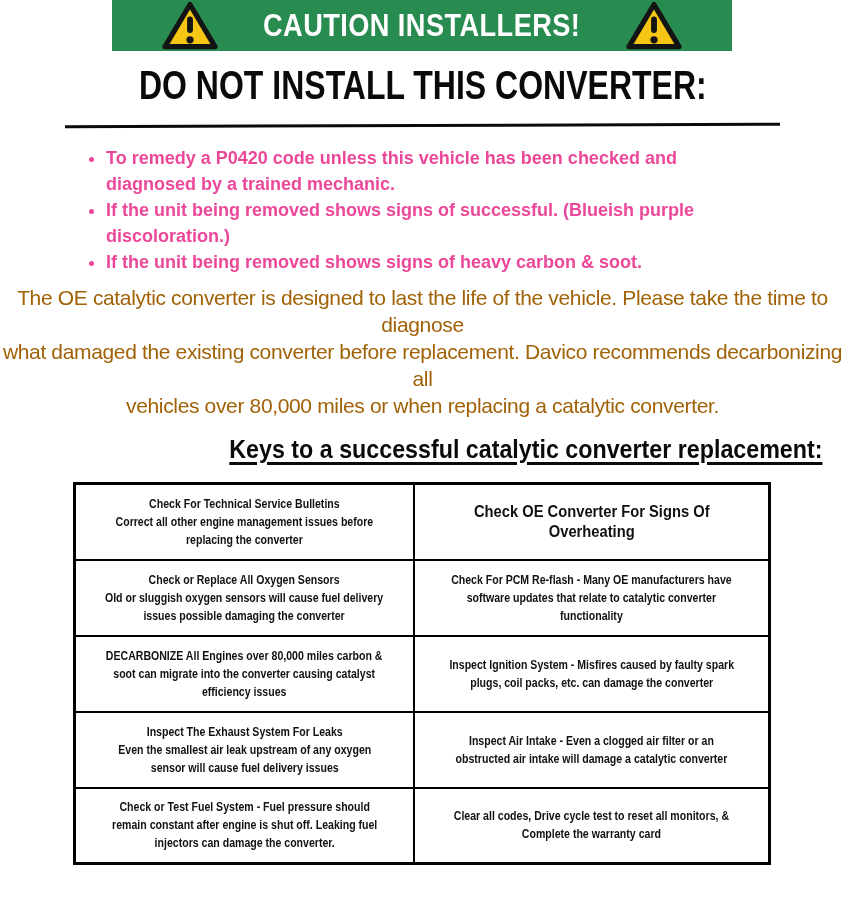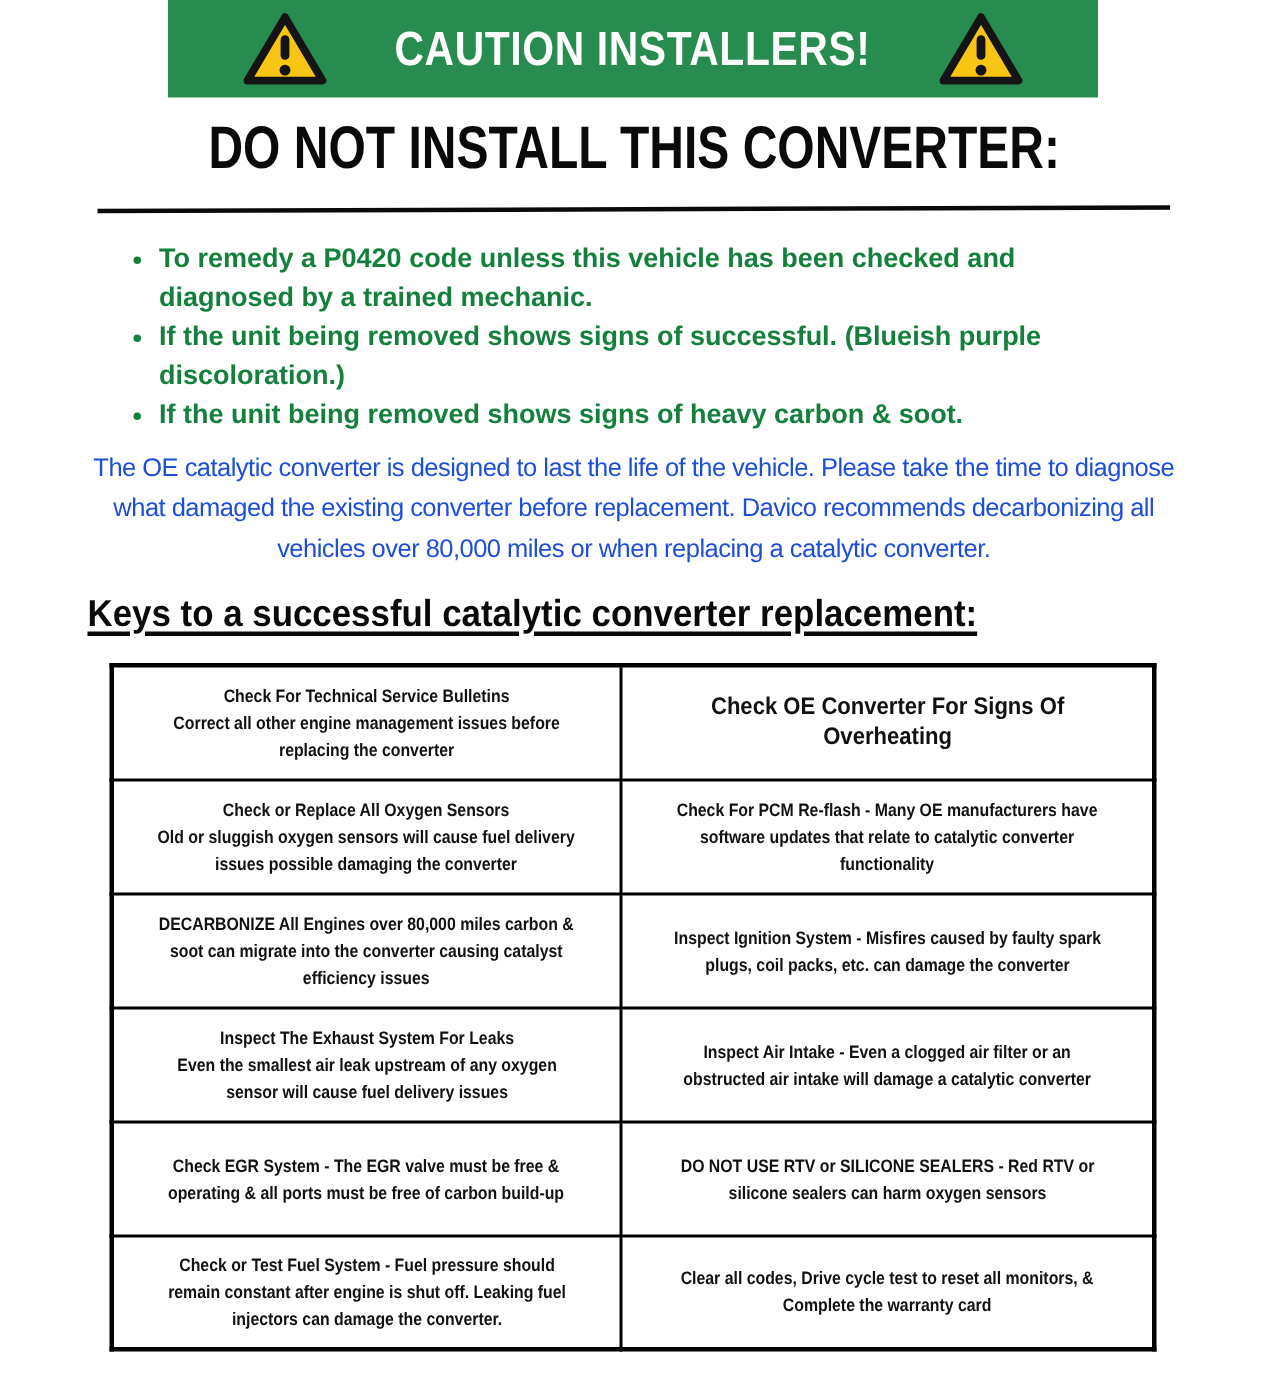--- a/index.html
+++ b/index.html
@@ -10,21 +10,21 @@
     font-family: "Liberation Sans", sans-serif;
     color: #111;
     overflow: hidden;
   }
   .page { width: 845px; height: 919px; background: #fff; }
 
   
   .banner {
     margin-left: 112px;
     width: 620px;
-    height: 65px;
+    height: 51px;
     background: #288C50;
     display: flex;
     align-items: center;
     justify-content: center;
     gap: 14px;
   }
   .banner-text-wrap { display: inline-block; }
   .banner-text {
     display: inline-block;
     color: #ffffff;
@@ -63,38 +63,38 @@
   .bullets {
     margin: 18px 0 0 84px;
     width: 730px;
     list-style: disc;
     padding-left: 22px;
   }
   .bullets li {
     font-size: 18px;
     font-weight: bold;
     line-height: 26px;
-    color: #15803d;
+    color: #ec4899;
     white-space: pre-line;
   }
 
   
   .paragraph {
     margin-top: 9px;
     width: 845px;
     text-align: center;
-    font-size: 17px;
+    font-size: 21px;
     letter-spacing: -0.35px;
     line-height: 27px;
-    color: #1d4ed8;
+    color: #a16207;
     white-space: pre-line;
   }
 
   
-  .heading-wrap { text-align: left; margin-top: 16px; height: 28px; margin-left: 36px; }
+  .heading-wrap { text-align: right; margin-top: 16px; height: 28px; margin-left: 36px; }
   .section-heading {
     display: inline-block;
     font-size: 25px;
     font-weight: bold;
     color: #0a0a0a;
     white-space: nowrap;
     text-decoration: underline;
     text-decoration-thickness: 2.5px;
     text-underline-offset: 4px;
     transform: scaleX(0.93);
@@ -213,26 +213,20 @@
 plugs, coil packs, etc. can damage the converter</span></td>
       </tr>
       <tr>
         <td><span class="cell-text">Inspect The Exhaust System For Leaks
 Even the smallest air leak upstream of any oxygen
 sensor will cause fuel delivery issues</span></td>
         <td><span class="cell-text">Inspect Air Intake - Even a clogged air filter or an
 obstructed air intake will damage a catalytic converter</span></td>
       </tr>
       <tr>
-        <td><span class="cell-text">Check EGR System - The EGR valve must be free &amp;
-operating &amp; all ports must be free of carbon build-up</span></td>
-        <td><span class="cell-text">DO NOT USE RTV or SILICONE SEALERS - Red RTV or
-silicone sealers can harm oxygen sensors</span></td>
-      </tr>
-      <tr>
         <td><span class="cell-text">Check or Test Fuel System - Fuel pressure should
 remain constant after engine is shut off.  Leaking fuel
 injectors can damage the converter.</span></td>
         <td><span class="cell-text">Clear all codes,  Drive cycle test to reset all monitors, &amp;
 Complete the warranty card</span></td>
       </tr>
     </tbody>
   </table>
 
 </div>

